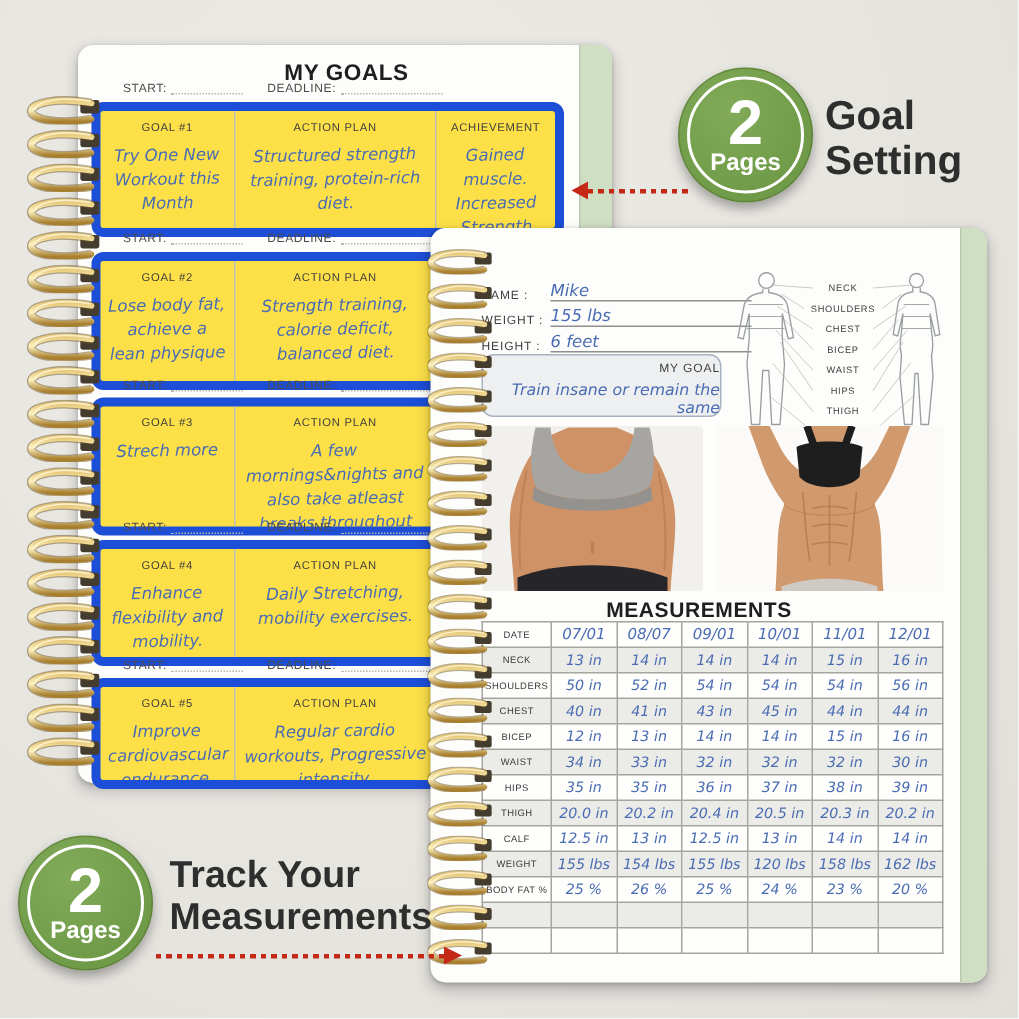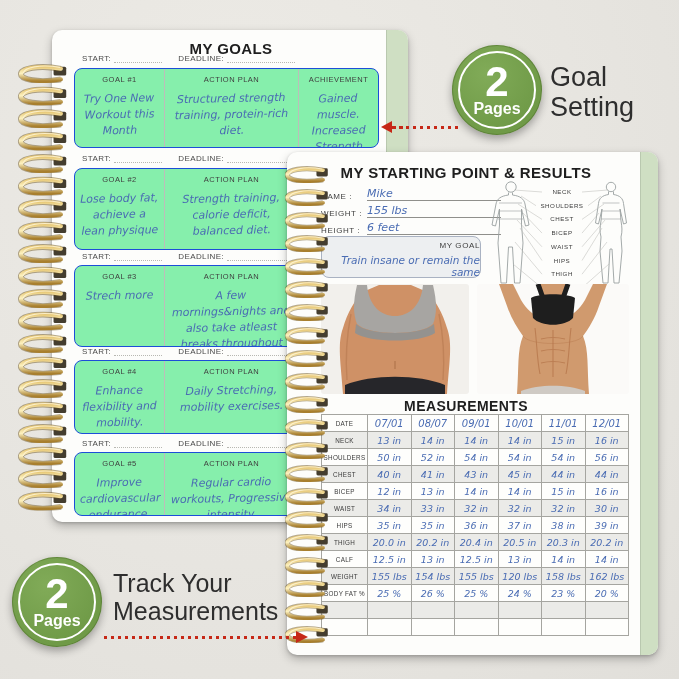--- a/index.html
+++ b/index.html
@@ -16,22 +16,22 @@
   #right-page{left:287px;top:152px;width:371px;height:503px;z-index:3;}
   #right-page .edge{width:18px;}
   .ptitle{position:absolute;left:20px;width:318px;text-align:center;
     font-size:15px;font-weight:700;letter-spacing:.4px;color:#1e1e1e;}
   
   .hw{font-family:"DejaVu Sans",sans-serif;font-style:italic;color:#4a6cb3;}
   
   .sdrow{position:absolute;left:30px;display:flex;align-items:flex-end;
     font-size:8px;letter-spacing:.4px;color:#4a4a4a;}
   .dots{border-bottom:1px dotted #b8b8b2;height:8px;margin-left:3px;}
-  .gbox{position:absolute;left:22px;width:303px;background:#86efac;
-    border:1px solid #1d4ed8;border-radius:8px;display:flex;overflow:hidden;}
+  .gbox{position:absolute;left:9px;width:303px;background:#fde047;
+    border:6px solid #1d4ed8;border-radius:8px;display:flex;overflow:hidden;}
   .gcol{padding-top:6px;}
   .gcol .chead{text-align:center;font-size:7.5px;letter-spacing:.5px;color:#3e3e3e;}
   .gcol .gtext{margin-top:7px;padding:0 5px;text-align:center;font-size:11px;
     line-height:1.45;transform:rotate(-1.2deg);}
   .c1{width:89px;}
   .c2{width:133px;border-left:1px solid #bdbdba;}
   .c3{flex:1;border-left:1px solid #bdbdba;}
   
   .field{position:absolute;left:34px;display:flex;align-items:flex-end;}
   .flabel{font-size:8px;letter-spacing:.6px;color:#3f3f3f;width:46px;}
@@ -54,21 +54,21 @@
   .tdate{font-size:10px;}
   
   .badge{position:absolute;width:90px;height:90px;border-radius:50%;z-index:6;
     background:radial-gradient(circle at 38% 32%, #81ab58, #6f9a47 70%);
     box-shadow:0 4px 8px rgba(0,0,0,.32), inset 0 0 0 1px rgba(60,90,30,.35);
     display:flex;flex-direction:column;align-items:center;justify-content:center;}
   .badge::after{content:"";position:absolute;inset:6px;border:2.5px solid #fff;
     border-radius:50%;}
   .badge-count{color:#fff;font-size:42px;font-weight:700;line-height:.85;margin-top:2px;}
   .badge-unit{color:#fff;font-size:16px;font-weight:700;line-height:1.1;}
-  .caption{position:absolute;z-index:6;font-weight:400;color:#2e2e2e;line-height:1.12;}
+  .caption{position:absolute;z-index:6;font-weight:700;color:#2e2e2e;line-height:1.12;}
   .red-dots{position:absolute;height:3px;z-index:6;
     background:repeating-linear-gradient(90deg,#c62817 0 3.5px,transparent 3.5px 7px);}
   .ah{position:absolute;width:0;height:0;z-index:6;}
   #arrow-left-head{border-top:6px solid transparent;border-bottom:6px solid transparent;
     border-right:11px solid #c62817;}
   #arrow-right-head{border-top:6.5px solid transparent;border-bottom:6.5px solid transparent;
     border-left:12px solid #c62817;}
   
   .coils{position:absolute;overflow:visible;}
   #left-coils{left:12px;top:64px;z-index:2;}
@@ -224,21 +224,20 @@
     <use href="#coil" x="2" y="315" width="58" height="19"></use>
       <use href="#coil" x="2" y="337.5" width="58" height="19"></use>
     <use href="#coil" x="2" y="360" width="58" height="19"></use>
       <use href="#coil" x="2" y="382.5" width="58" height="19"></use>
     <use href="#coil" x="2" y="405" width="58" height="19"></use>
       <use href="#coil" x="2" y="427.5" width="58" height="19"></use>
   </svg>
 
   <div id="right-page" class="page">
     <div class="edge"></div>
-    <div class="ptitle" style="top:12px">MY STARTING POINT &amp; RESULTS</div>
 
     <div class="field" style="top:36px">
       <span class="flabel">NAME :</span>
       <span class="fline hw">Mike</span>
     </div>
     <div class="field" style="top:53px">
       <span class="flabel">WEIGHT :</span>
       <span class="fline hw">155 lbs</span>
     </div>
     <div class="field" style="top:70px">

